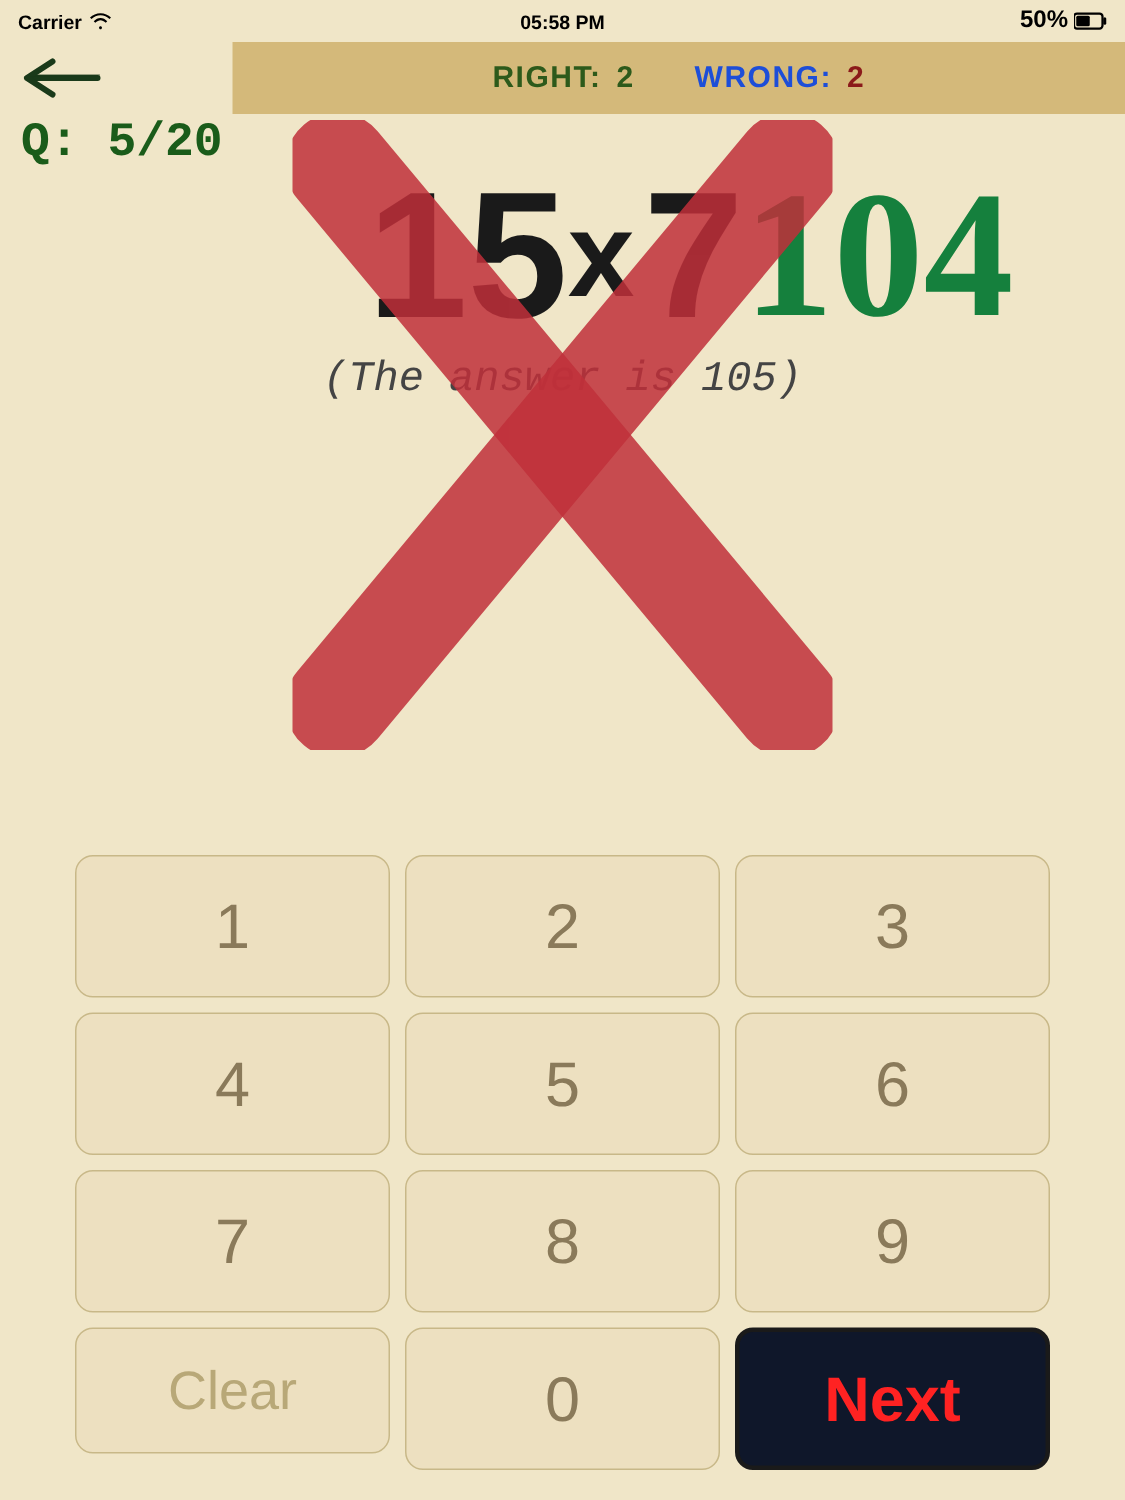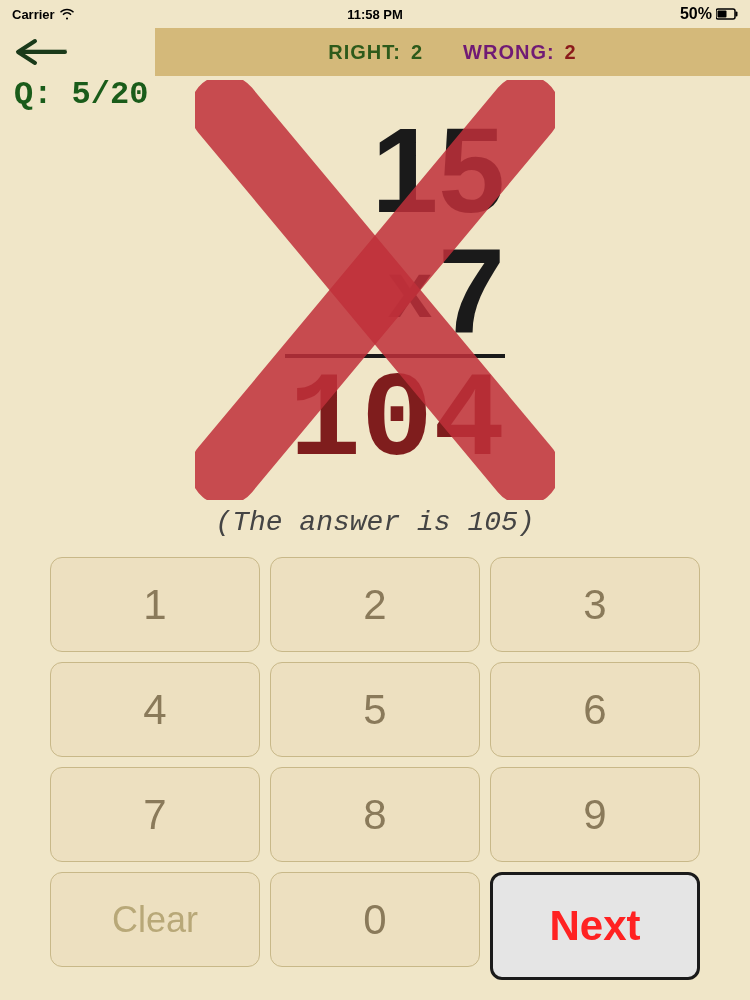--- a/index.html
+++ b/index.html
@@ -56,21 +56,21 @@
       gap: 40px;
     }
 
     #score-bar .score-item {
       display: flex; align-items: center; gap: 10px;
       font-size: 20px; font-weight: bold;
       letter-spacing: 1px;
     }
 
     .score-label-right { color: #2d5a1b; text-transform: uppercase; }
-    .score-label-wrong { color: #701a75; text-transform: uppercase; }
+    .score-label-wrong { color: #1d4ed8; text-transform: uppercase; }
     .score-value-right { color: #2d5a1b; font-weight: bold; }
     .score-value-wrong { color: #8b1a1a; font-weight: bold; }
 
     
     #back-btn {
       position: absolute;
       top: 35px;
       left: 10px;
       width: 80px;
       height: 34px;
@@ -97,21 +97,21 @@
       left: 0; right: 0;
       display: flex;
       flex-direction: column;
       align-items: center;
       justify-content: center;
     }
 
     #problem-container {
       position: relative;
       display: flex;
-      flex-direction: column;
+      flex-direction: row;
       align-items: flex-end;
       width: 260px;
     }
 
     #num1 {
       font-size: 120px;
       font-weight: bold;
       color: #1a1a1a;
       line-height: 1;
       font-family: Arial, sans-serif;
@@ -144,39 +144,39 @@
     #divider {
       width: 220px;
       height: 4px;
       background: #1a1a1a;
       margin: 4px 0;
     }
 
     #answer-display {
       font-size: 120px;
       font-weight: bold;
-      color: #7f1d1d;
+      color: #15803d;
       line-height: 1;
-      font-family: Liberation Mono, monospace;
+      font-family: Liberation Serif, serif;
       align-self: flex-end;
     }
 
     
     #cross-overlay {
       position: absolute;
       top: -30px;
       left: -50px;
       width: 360px;
       height: 420px;
       pointer-events: none;
     }
 
     
     #answer-hint {
-      margin-top: 25px;
+      margin-top: 8px;
       font-size: 28px;
       color: #444;
       font-family: 'Courier New', monospace;
       font-style: italic;
     }
 
     
     #keypad {
       position: absolute;
       bottom: 20px;
@@ -199,36 +199,36 @@
       font-weight: 300;
       color: #8a7a5a;
       cursor: pointer;
       font-family: Arial, sans-serif;
     }
 
     #clear-btn {
       background-color: #ede0c0;
       border: 1.5px solid #c8b888;
       border-radius: 12px;
-      height: 95px;
+      height: 84px;
       display: flex;
       align-items: center;
       justify-content: center;
       font-size: 36px;
       font-weight: 400;
       color: #b8a878;
       cursor: pointer;
       font-family: Arial, sans-serif;
     }
 
     #next-btn {
-      background-color: #e5e5e5;
+      background-color: #0f172a;
       border: 3px solid #1a1a1a;
       border-radius: 12px;
-      height: 108px;
+      height: 95px;
       display: flex;
       align-items: center;
       justify-content: center;
       font-size: 42px;
       font-weight: bold;
       color: #ff2222;
       cursor: pointer;
       font-family: Arial, sans-serif;
     }
 
@@ -242,21 +242,21 @@
 
 <div id="status-bar">
   <div class="carrier">
     <span>Carrier</span>
     <svg class="wifi-svg" viewBox="0 0 16 12">
       <path d="M8 9.5c.55 0 1 .45 1 1s-.45 1-1 1-1-.45-1-1 .45-1 1-1z" fill="#000"></path>
       <path d="M4.5 7.2C5.6 6.1 7 5.5 8 5.5s2.4.6 3.5 1.7l1-1C11.2 4.8 9.7 4 8 4s-3.2.8-4.5 2.2l1 1z" fill="#000"></path>
       <path d="M2 4.7C3.6 3.1 5.7 2.2 8 2.2s4.4.9 6 2.5l1-1C13.2 1.9 10.7.8 8 .8S2.8 1.9 1 3.7l1 1z" fill="#000"></path>
     </svg>
   </div>
-  <div class="time">11:58 PM</div>
+  <div class="time">05:58 PM</div>
   <div class="battery-info">
     <span>50%</span>
     <svg class="battery-svg" viewBox="0 0 22 12">
       <rect x="0" y="1" width="19" height="10" rx="2" ry="2" fill="none" stroke="#000" stroke-width="1.5"></rect>
       <rect x="19.5" y="3.5" width="2" height="5" rx="1" fill="#000"></rect>
       <rect x="1.5" y="2.5" width="9" height="7" rx="1" fill="#000"></rect>
     </svg>
   </div>
 </div>
 

